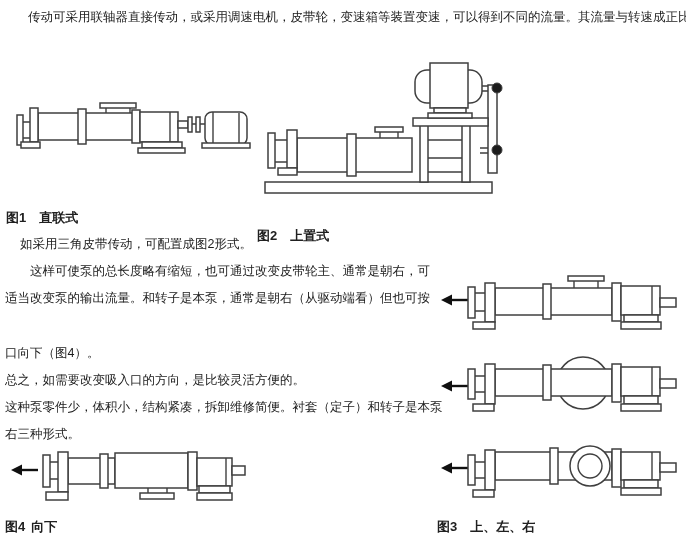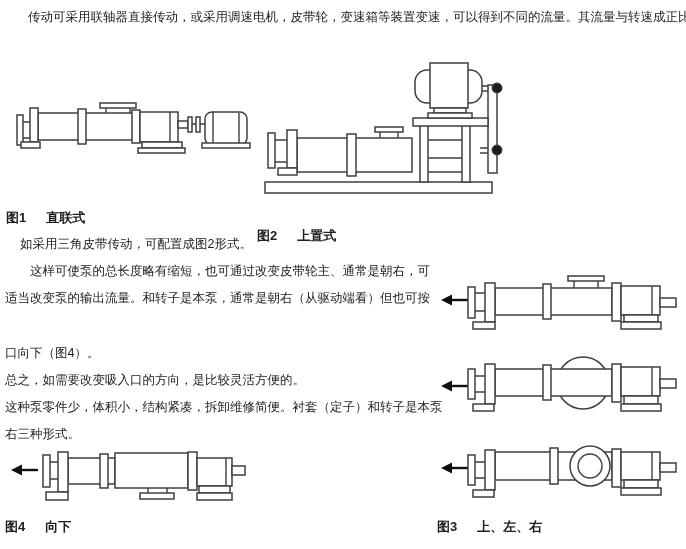--- a/index.html
+++ b/index.html
@@ -3,22 +3,22 @@
 <meta charset="utf-8">
 <style>
   html,body{margin:0;padding:0;background:#ffffff;}
   .page{
     position:relative;width:686px;height:549px;background:#ffffff;
     font-family:"Liberation Sans","DejaVu Sans",sans-serif;
     color:#1b1b1b;overflow:hidden;
   }
   .tline{position:absolute;font-size:12.5px;line-height:16px;white-space:nowrap;}
   .caption{position:absolute;font-size:13px;white-space:nowrap;font-weight:bold;color:#202020;}
-  .caption .gap{margin-left:20px;}
-  .caption .gap-sm{margin-left:20px;}
+  .caption .gap{margin-left:13px;}
+  .caption .gap-sm{margin-left:6px;}
   .fig{position:absolute;}
   .fig svg{display:block;}
   .bx{stroke:#3f3f3f;stroke-width:1.5;fill:#ffffff;}
   .ln{stroke:#3f3f3f;stroke-width:1.4;fill:none;}
   .arrow-line{stroke:#101010;stroke-width:2.4;fill:none;}
   .arrow-head{fill:#101010;stroke:none;}
   .knob{fill:#1c1c1c;stroke:#3f3f3f;stroke-width:1;}
 </style>
 </head>
 <body>

